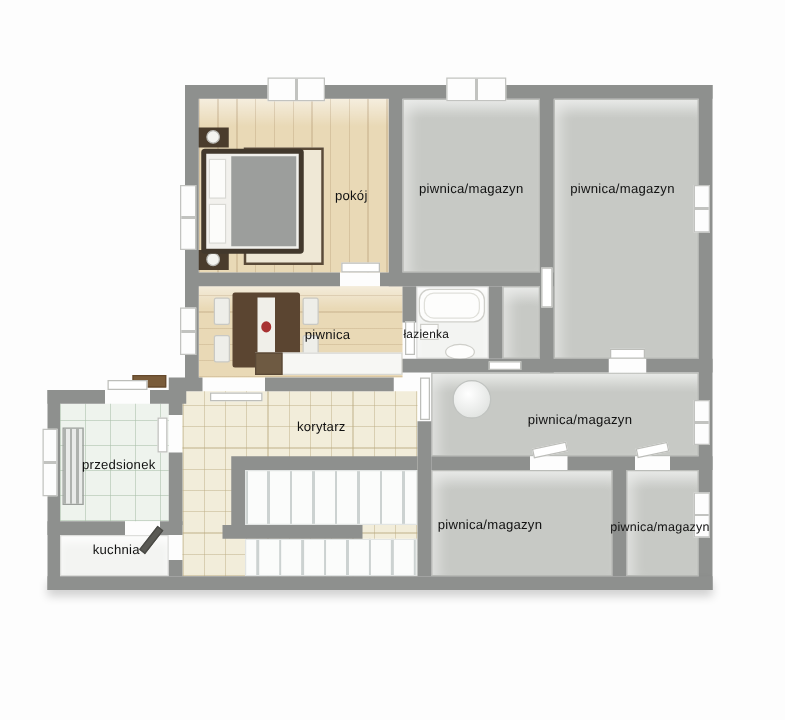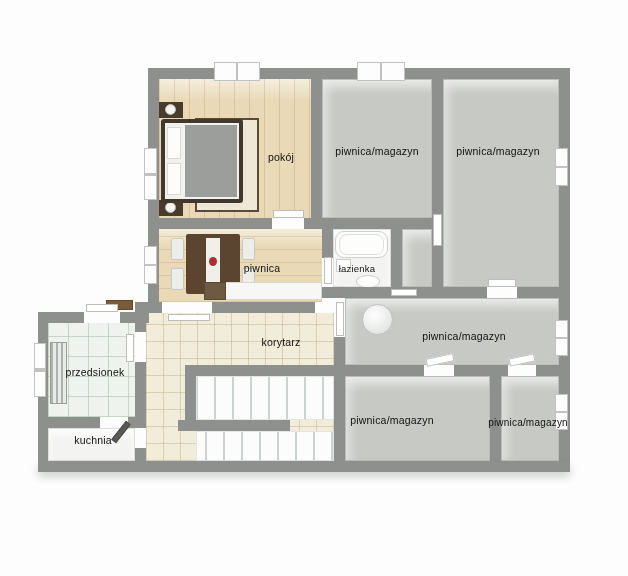--- a/index.html
+++ b/index.html
@@ -155,22 +155,22 @@
   <div class="leaf" style="left:488px;top:279px;width:28px;height:8px;"></div>
   <div class="leaf" style="left:433px;top:214px;width:9px;height:32px;"></div>
   <div class="leaf" style="left:391px;top:289px;width:26px;height:7px;"></div>
   <div class="leaf" style="left:426px;top:356px;width:28px;height:8px;transform:rotate(-12deg);"></div>
   <div class="leaf" style="left:509px;top:356px;width:26px;height:8px;transform:rotate(-12deg);"></div>
 
   <span class="room-label" style="left:281px;top:157px;">pokój</span>
   <span class="room-label" style="left:377px;top:151px;">piwnica/magazyn</span>
   <span class="room-label" style="left:498px;top:151px;">piwnica/magazyn</span>
   <span class="room-label" style="left:262px;top:268px;">piwnica</span>
-  <span class="room-label" style="left:357px;top:268px;font-size:9.5px;text-align:center;">łazienka</span>
+  <span class="room-label" style="left:341px;top:268px;font-size:9.5px;text-align:center;">łazienka</span>
   <span class="room-label" style="left:464px;top:336px;">piwnica/magazyn</span>
-  <span class="room-label" style="left:257px;top:342px;margin-left:24px;">korytarz</span>
+  <span class="room-label" style="left:257px;top:342px;">korytarz</span>
   <span class="room-label" style="left:95px;top:372px;">przedsionek</span>
   <span class="room-label" style="left:93px;top:440px;">kuchnia</span>
   <span class="room-label" style="left:392px;top:420px;">piwnica/magazyn</span>
   <span class="room-label" style="left:528px;top:422px;font-size:10px;">piwnica/magazyn</span>
 
 
 </div>
 
 </body></html>

